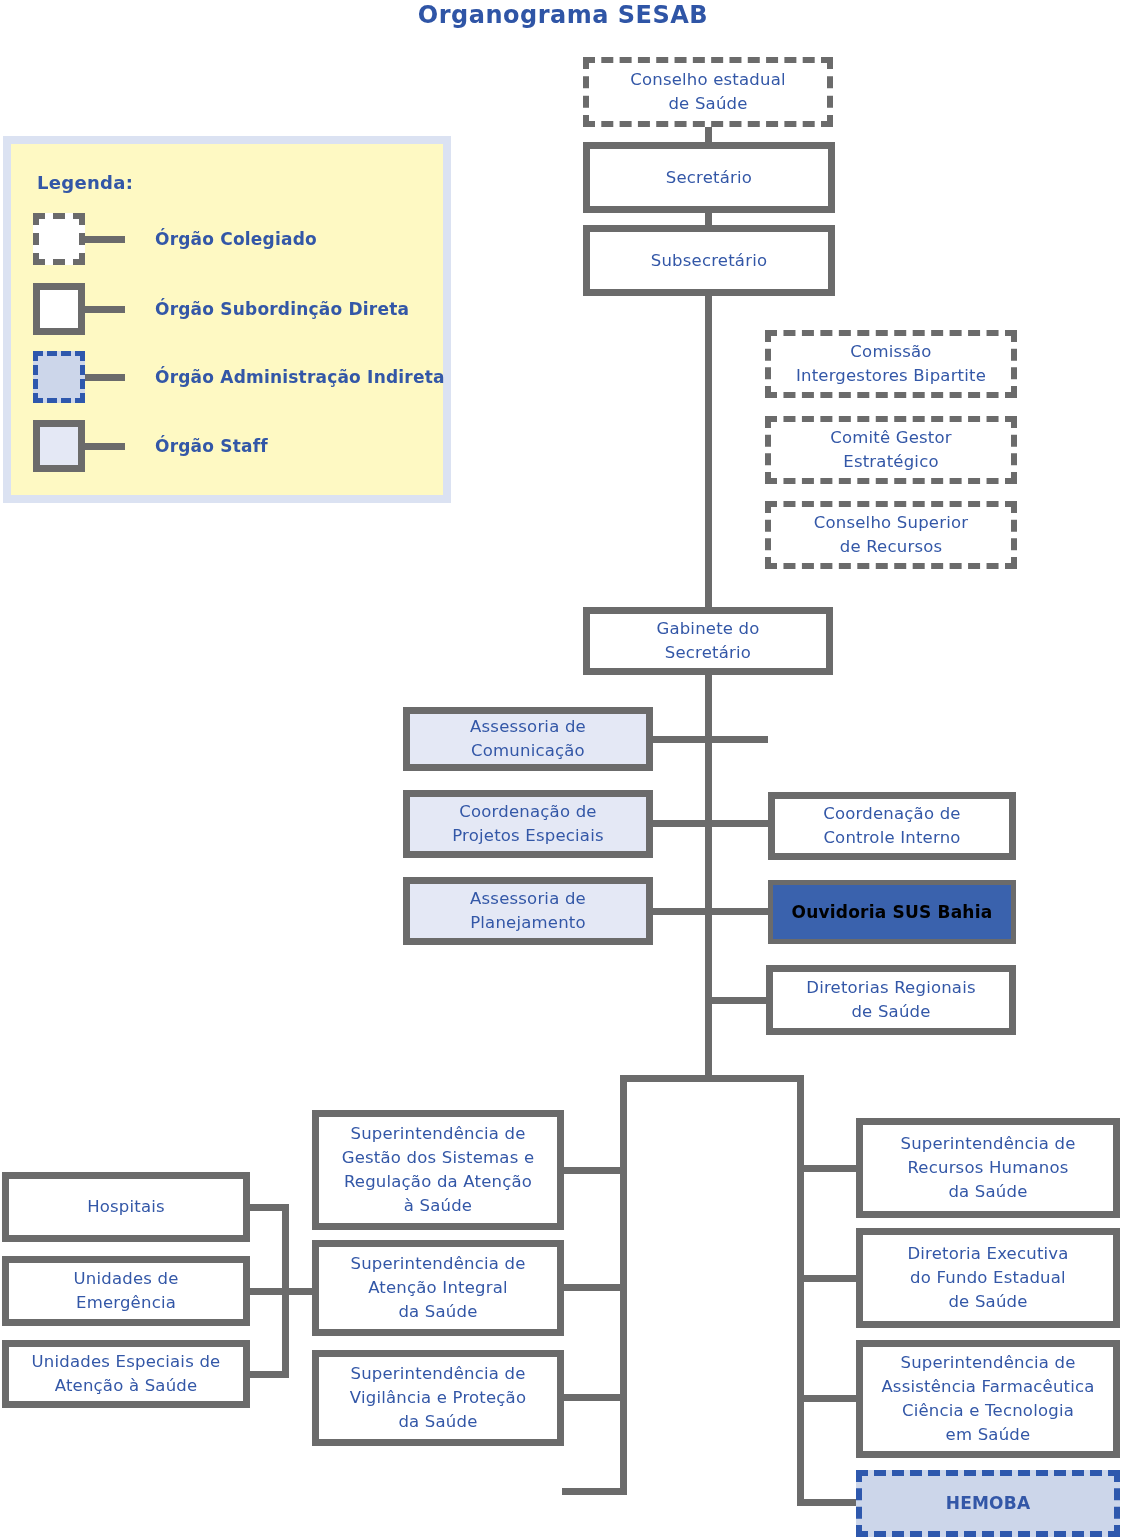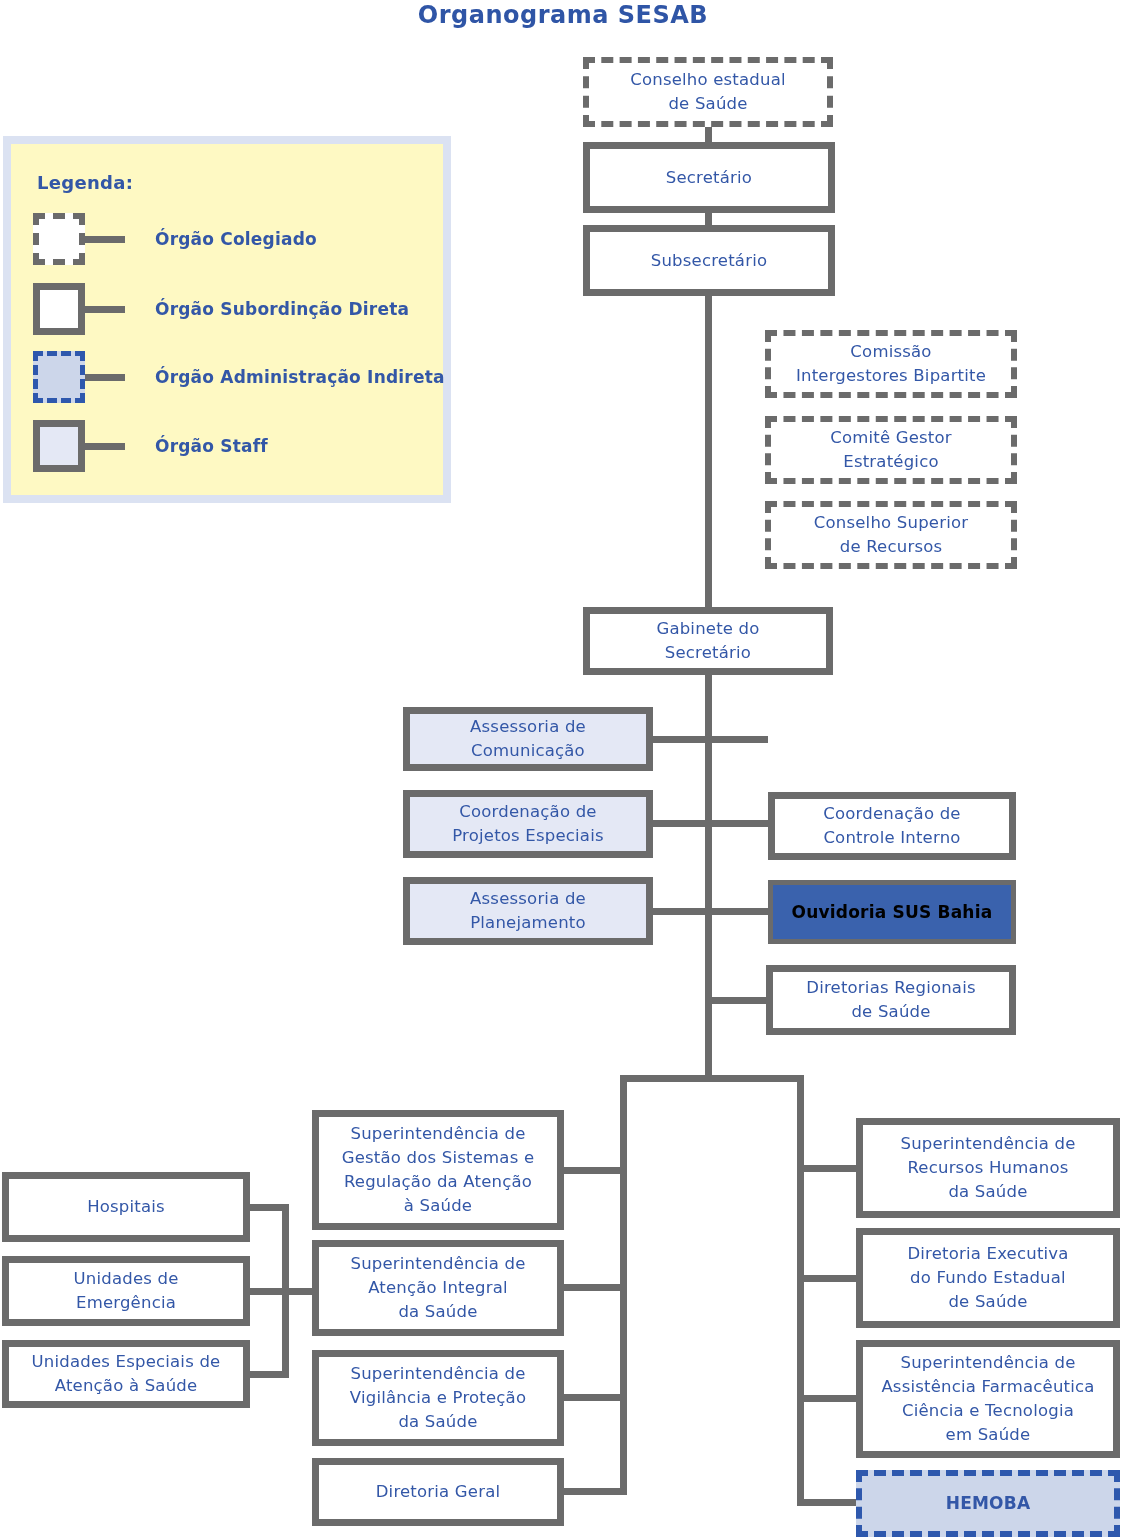--- a/index.html
+++ b/index.html
@@ -150,21 +150,20 @@
   <div class="node" style="left:312px;top:1110px;width:252px;height:120px">Superintendência de
 Gestão dos Sistemas e
 Regulação da Atenção
 à Saúde</div>
   <div class="node" style="left:312px;top:1240px;width:252px;height:96px">Superintendência de
 Atenção Integral
 da Saúde</div>
   <div class="node" style="left:312px;top:1350px;width:252px;height:96px">Superintendência de
 Vigilância e Proteção
 da Saúde</div>
-  <div class="node" style="left:312px;top:1458px;width:252px;height:68px">Diretoria Geral</div>
 
   <div class="node" style="left:856px;top:1118px;width:264px;height:100px">Superintendência de
 Recursos Humanos
 da Saúde</div>
   <div class="node" style="left:856px;top:1228px;width:264px;height:100px">Diretoria Executiva
 do Fundo Estadual
 de Saúde</div>
   <div class="node" style="left:856px;top:1340px;width:264px;height:118px">Superintendência de
 Assistência Farmacêutica
 Ciência e Tecnologia

